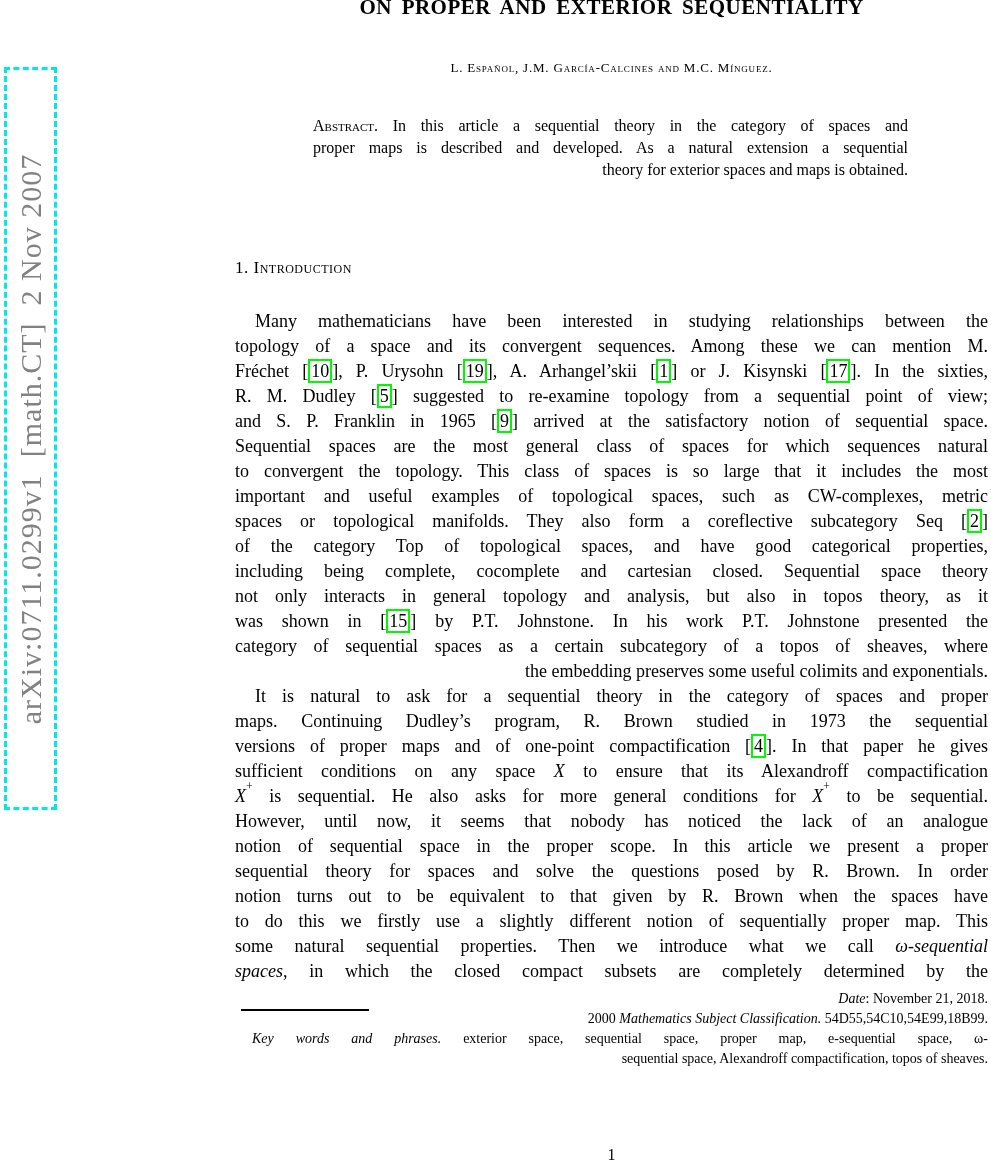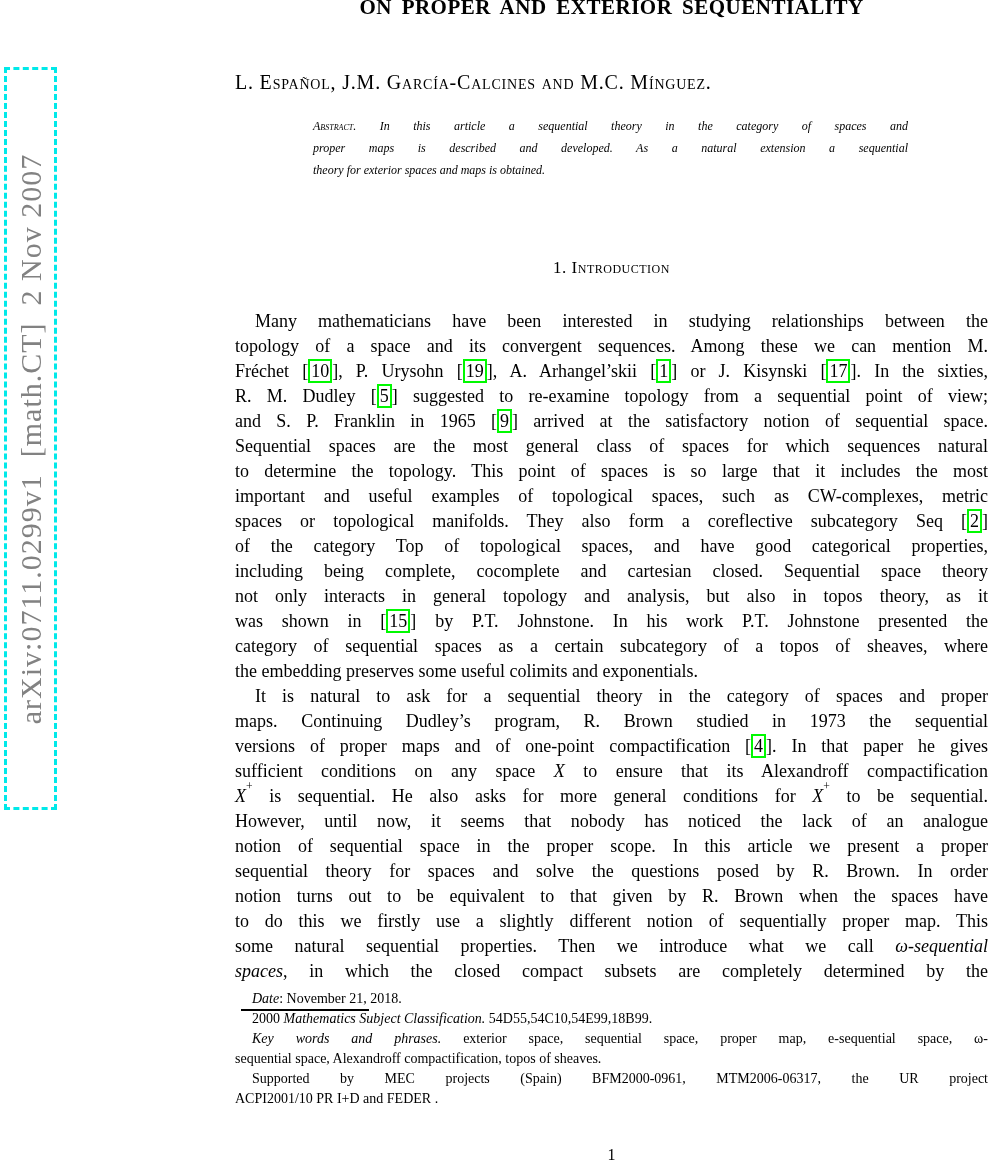--- a/index.html
+++ b/index.html
@@ -20,50 +20,50 @@
     font-family:"Liberation Serif","DejaVu Serif",serif;
   }
   
   .col{position:absolute;left:235px;width:753px;}
   .title{
     position:absolute;top:-5px;left:0;right:0;text-align:center;
     font-size:21px;font-weight:bold;letter-spacing:0.5px;word-spacing:4px;
     line-height:25px;
   }
   .authors{
-    position:absolute;top:72px;left:0;right:0;text-align:left;
-    font-size:20px;font-variant:small-caps;letter-spacing:0.8px;line-height:20px;
+    position:absolute;top:58px;left:0;right:0;text-align:center;
+    font-size:13px;font-variant:small-caps;letter-spacing:0.8px;line-height:20px;
   }
   .abstract{
     position:absolute;top:115px;left:78px;width:595px;
-    font-size:12px;line-height:22px;font-style:italic;
+    font-size:16px;line-height:22px;
   }
   .sechead{
-    position:absolute;top:257px;left:0;right:0;text-align:center;
+    position:absolute;top:257px;left:0;right:0;
     font-size:17px;font-variant:small-caps;letter-spacing:0.5px;line-height:22px;
   }
   .bodytext{
     position:absolute;top:309px;left:0;width:753px;
     font-size:18px;line-height:25px;
   }
   .fnrule{
     position:absolute;top:1009px;left:6px;width:128px;height:0;
     border-top:2px solid #000;
   }
   .footnotes{
     position:absolute;top:989px;left:0;width:753px;
     font-size:14px;line-height:20px;
   }
   .pagenum{
     position:absolute;top:1146px;left:0;right:0;text-align:center;font-size:16px;
   }
   
   .tline{white-space:normal;}
   .jline{text-align:justify;text-align-last:justify;}
-  .lastline{text-align:left;text-align-last:auto;}
+  .lastline{text-align:right;text-align-last:auto;}
   .indent{text-indent:20px;}
   .fn .indent{text-indent:17px;}
   .sc{font-variant:small-caps;}
   .cite{
     border:2px solid #00f900;padding:0 1px;display:inline;
   }
   sup{font-size:0.65em;line-height:0;position:relative;top:-0.45em;}
   i{font-style:italic;}
   b{font-weight:normal;}
 </style>
@@ -87,21 +87,21 @@
   <div class="sechead">1. Introduction</div>
 
   <div class="bodytext" id="body-paragraphs">
       <div>
         <div class="tline jline indent">Many mathematicians have been interested in studying relationships between the</div>
         <div class="tline jline">topology of a space and its convergent sequences. Among these we can mention M.</div>
         <div class="tline jline">Fréchet [<span class="cite">10</span>], P. Urysohn [<span class="cite">19</span>], A. Arhangel’skii [<span class="cite">1</span>] or J. Kisynski [<span class="cite">17</span>]. In the sixties,</div>
         <div class="tline jline">R. M. Dudley [<span class="cite">5</span>] suggested to re-examine topology from a sequential point of view;</div>
         <div class="tline jline">and S. P. Franklin in 1965 [<span class="cite">9</span>] arrived at the satisfactory notion of sequential space.</div>
         <div class="tline jline">Sequential spaces are the most general class of spaces for which sequences natural</div>
-        <div class="tline jline">to determine the topology. This point of spaces is so large that it includes the most</div>
+        <div class="tline jline">to convergent the topology. This class of spaces is so large that it includes the most</div>
         <div class="tline jline">important and useful examples of topological spaces, such as CW-complexes, metric</div>
         <div class="tline jline">spaces or topological manifolds. They also form a coreflective subcategory <b>Seq</b> [<span class="cite">2</span>]</div>
         <div class="tline jline">of the category <b>Top</b> of topological spaces, and have good categorical properties,</div>
         <div class="tline jline">including being complete, cocomplete and cartesian closed. Sequential space theory</div>
         <div class="tline jline">not only interacts in general topology and analysis, but also in topos theory, as it</div>
         <div class="tline jline">was shown in [<span class="cite">15</span>] by P.T. Johnstone. In his work P.T. Johnstone presented the</div>
         <div class="tline jline">category of sequential spaces as a certain subcategory of a topos of sheaves, where</div>
         <div class="tline lastline">the embedding preserves some useful colimits and exponentials.</div>
       </div>
       <div>
@@ -125,20 +125,16 @@
       <div class="fn">
         <div class="tline lastline indent"><i>Date</i>: November 21, 2018.</div>
       </div>
       <div class="fn">
         <div class="tline lastline indent">2000 <i>Mathematics Subject Classification.</i> 54D55,54C10,54E99,18B99.</div>
       </div>
       <div class="fn">
         <div class="tline jline indent"><i>Key words and phrases.</i> exterior space, sequential space, proper map, e-sequential space, ω-</div>
         <div class="tline lastline">sequential space, Alexandroff compactification, topos of sheaves.</div>
       </div>
-      <div class="fn">
-        <div class="tline jline indent">Supported by MEC projects (Spain) BFM2000-0961, MTM2006-06317, the UR project</div>
-        <div class="tline lastline">ACPI2001/10 PR I+D and FEDER .</div>
-      </div>
     </div>
 
   <div class="pagenum">1</div>
 </div>
 
 </body></html>

